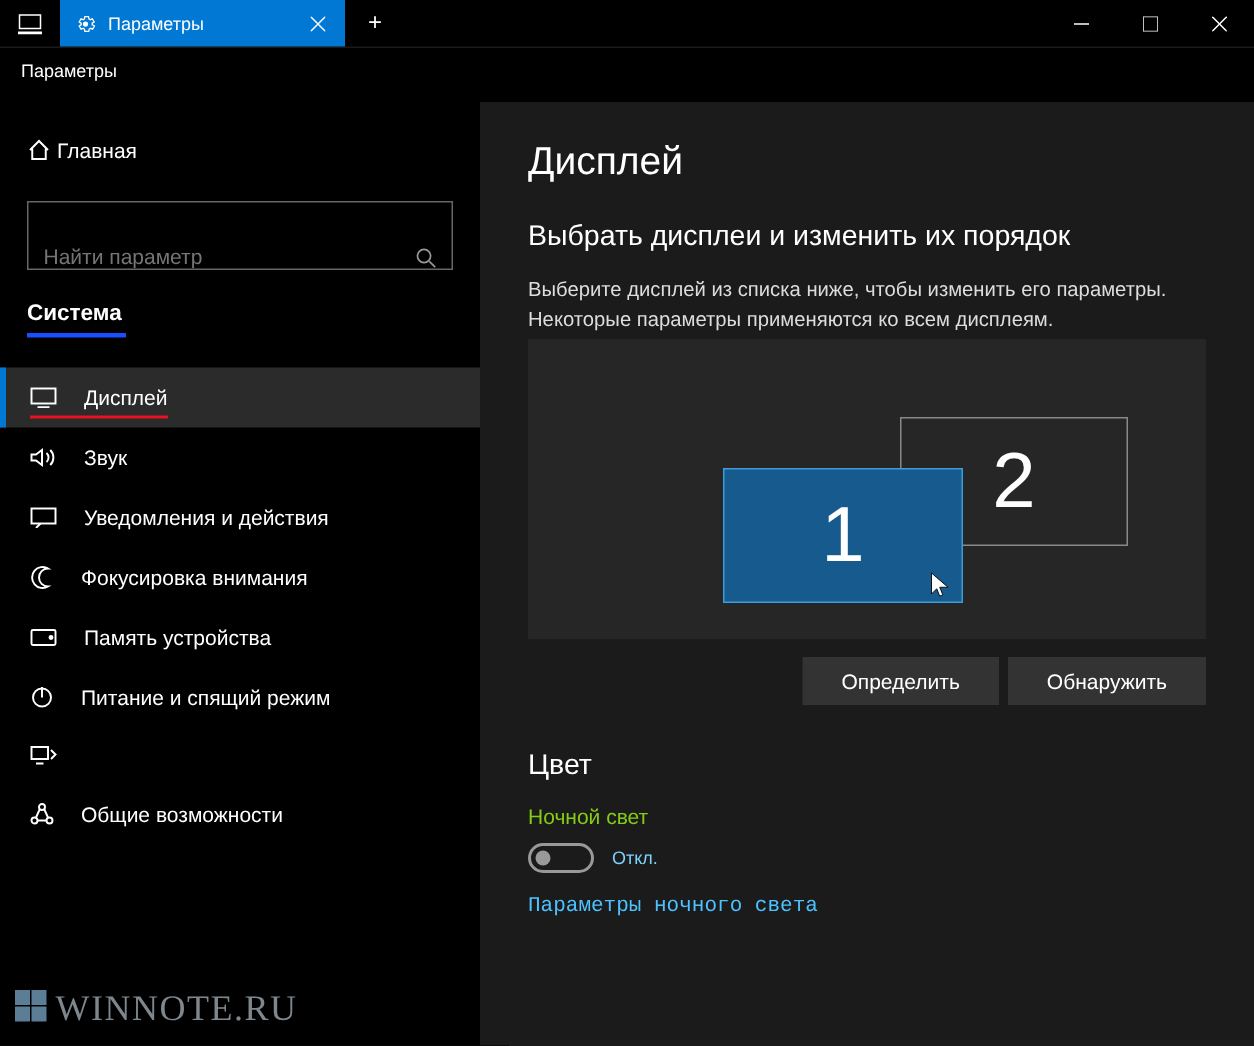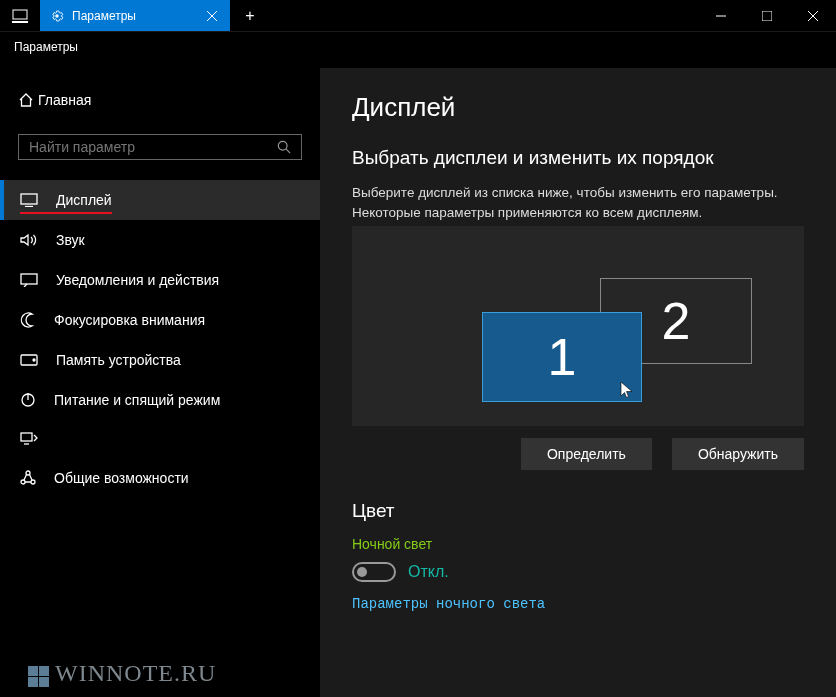--- a/index.html
+++ b/index.html
@@ -14,52 +14,52 @@
 .newtab { width: 40px; display: flex; align-items: center; justify-content: center; color: #fff; font-size: 16px; }
 .titlebar-spacer { flex: 1; }
 .win-btn { width: 46px; display: flex; align-items: center; justify-content: center; color: #fff; }
 
 .crumb { height: 36px; padding: 8px 14px; color: #fff; font-size: 12px; background: #000; }
 
 .body { display: flex; height: calc(697px - 68px); background: #000; }
 
 .sidebar { width: 320px; background: #000; padding: 14px 0; color: #fff; overflow: hidden; }
 .home { display: flex; align-items: center; gap: 4px; padding: 10px 18px; font-size: 14px; margin-bottom: 12px; }
-.search { margin: 16px 18px 20px; border: 1px solid #666; height: 26px; display: flex; align-items: center; padding: 0 10px; color: #999; font-size: 14px; }
+.search { margin: 16px 18px 20px; border: 1px solid #666; height: 46px; display: flex; align-items: flex-end; padding: 0 10px; color: #999; font-size: 14px; }
 .search input { flex: 1; background: transparent; border: none; outline: none; color: #fff; font-size: 14px; }
 .section-title { padding: 0 18px 4px; font-size: 15px; font-weight: 600; color: #fff; border-bottom: 3px solid #1a4fff; display: inline-block; margin-left: 18px; margin-bottom: 16px; }
 .section-title-wrap { padding: 0 0 8px; }
 .nav-item { display: flex; align-items: center; gap: 18px; padding: 12px 20px; font-size: 14px; color: #fff; position: relative; }
 .nav-item.active { background: #2b2b2b; }
 .nav-item.active::before { content: ''; position: absolute; left: 0; top: 0; bottom: 0; width: 4px; background: #0078d4; }
 .nav-item .underline-red { position: absolute; bottom: 6px; left: 20px; width: 92px; height: 2.5px; background: #e81123; }
 .nav-item svg, .home svg { flex-shrink: 0; }
 
 .content { flex: 1; background: #1b1b1b; padding: 24px 32px; color: #fff; overflow: hidden; }
 .h1 { font-size: 26px; font-weight: 400; margin-bottom: 24px; }
 .h2 { font-size: 19px; font-weight: 400; margin-bottom: 14px; }
 .desc { font-size: 13.5px; color: #ddd; line-height: 1.5; margin-bottom: 2px; }
 
 .display-arrange { background: #262626; height: 200px; position: relative; margin-bottom: 12px; }
 .monitor { position: absolute; display: flex; align-items: center; justify-content: center; font-size: 52px; font-weight: 300; color: #fff; }
 .mon1 { background: #175a8e; border: 1px solid #3a9edb; width: 160px; height: 90px; left: 130px; top: 86px; z-index: 2; }
 .mon2 { border: 1px solid #888; width: 152px; height: 86px; left: 248px; top: 52px; z-index: 1; }
 .cursor { position: absolute; left: 268px; top: 155px; z-index: 3; color: #fff; }
 
-.btn-row { display: flex; justify-content: flex-end; gap: 20px; margin-bottom: 30px; }
+.btn-row { display: flex; justify-content: flex-end; gap: 6px; margin-bottom: 30px; }
 .btn { background: #333; border: none; color: #fff; padding: 8px 26px; font-size: 14px; cursor: pointer; }
 
 .sub { font-size: 14px; margin-bottom: 10px; color: #84cc16; }
 .toggle-row { display: flex; align-items: center; gap: 12px; margin-bottom: 14px; }
 .toggle { width: 44px; height: 20px; border: 2px solid #999; border-radius: 10px; position: relative; }
 .toggle::after { content: ''; position: absolute; width: 10px; height: 10px; background: #999; border-radius: 50%; left: 3px; top: 3px; }
-.toggle-label { font-size: 16px; color: #14b8a6; }
+.toggle-label { font-size: 12px; color: #7dd3fc; }
 .link { color: #4cc2ff; font-size: 14px; cursor: pointer; font-family: Liberation Mono, monospace; }
 
-.watermark { position: absolute; left: 28px; bottom: 10px; display: flex; align-items: flex-end; gap: 6px; opacity: 0.75; }
+.watermark { position: absolute; left: 10px; bottom: 10px; display: flex; align-items: flex-start; gap: 6px; opacity: 0.75; }
 .watermark-logo { display: grid; grid-template-columns: 10px 10px; grid-template-rows: 10px 10px; gap: 1px; }
 .watermark-logo div { background: #7aa8c9; }
 .watermark-text { font-family: Georgia, serif; font-size: 24px; color: #a8b5bd; letter-spacing: 1px; }
 </style>
 </head>
 <body>
 
 <div class="titlebar">
   <div class="taskview">
     <svg width="16" height="14" viewBox="0 0 16 14" stroke="#fff" stroke-width="1" fill="none">
@@ -110,20 +110,26 @@
         </svg>
       <span>Главная</span>
     </div>
     <div class="search">
       <input placeholder="Найти параметр" style="">
       <svg width="14" height="14" viewBox="0 0 16 16" fill="none" stroke="#999" stroke-width="1.3">
           <circle cx="6.5" cy="6.5" r="5"></circle>
           <line x1="10.5" y1="10.5" x2="15" y2="15"></line>
         </svg>
     </div>
+    <div class="section-title-wrap">
+      <span class="section-title" style="margin-left:0;padding-left:18px;border:none;position:relative;">
+        <span>Система</span>
+        <span style="position:absolute;left:18px;bottom:-4px;width:66px;height:3px;background:#1a4fff;"></span>
+      </span>
+    </div>
 
     <div class="nav-item active">
       <svg width="18" height="14" viewBox="0 0 18 14" fill="none" stroke="#fff" stroke-width="1.3">
           <rect x="1" y="1" width="16" height="10"></rect>
           <line x1="5" y1="13.5" x2="13" y2="13.5"></line>
         </svg>
       <span>Дисплей</span>
       <span class="underline-red"></span>
     </div>
     <div class="nav-item">

